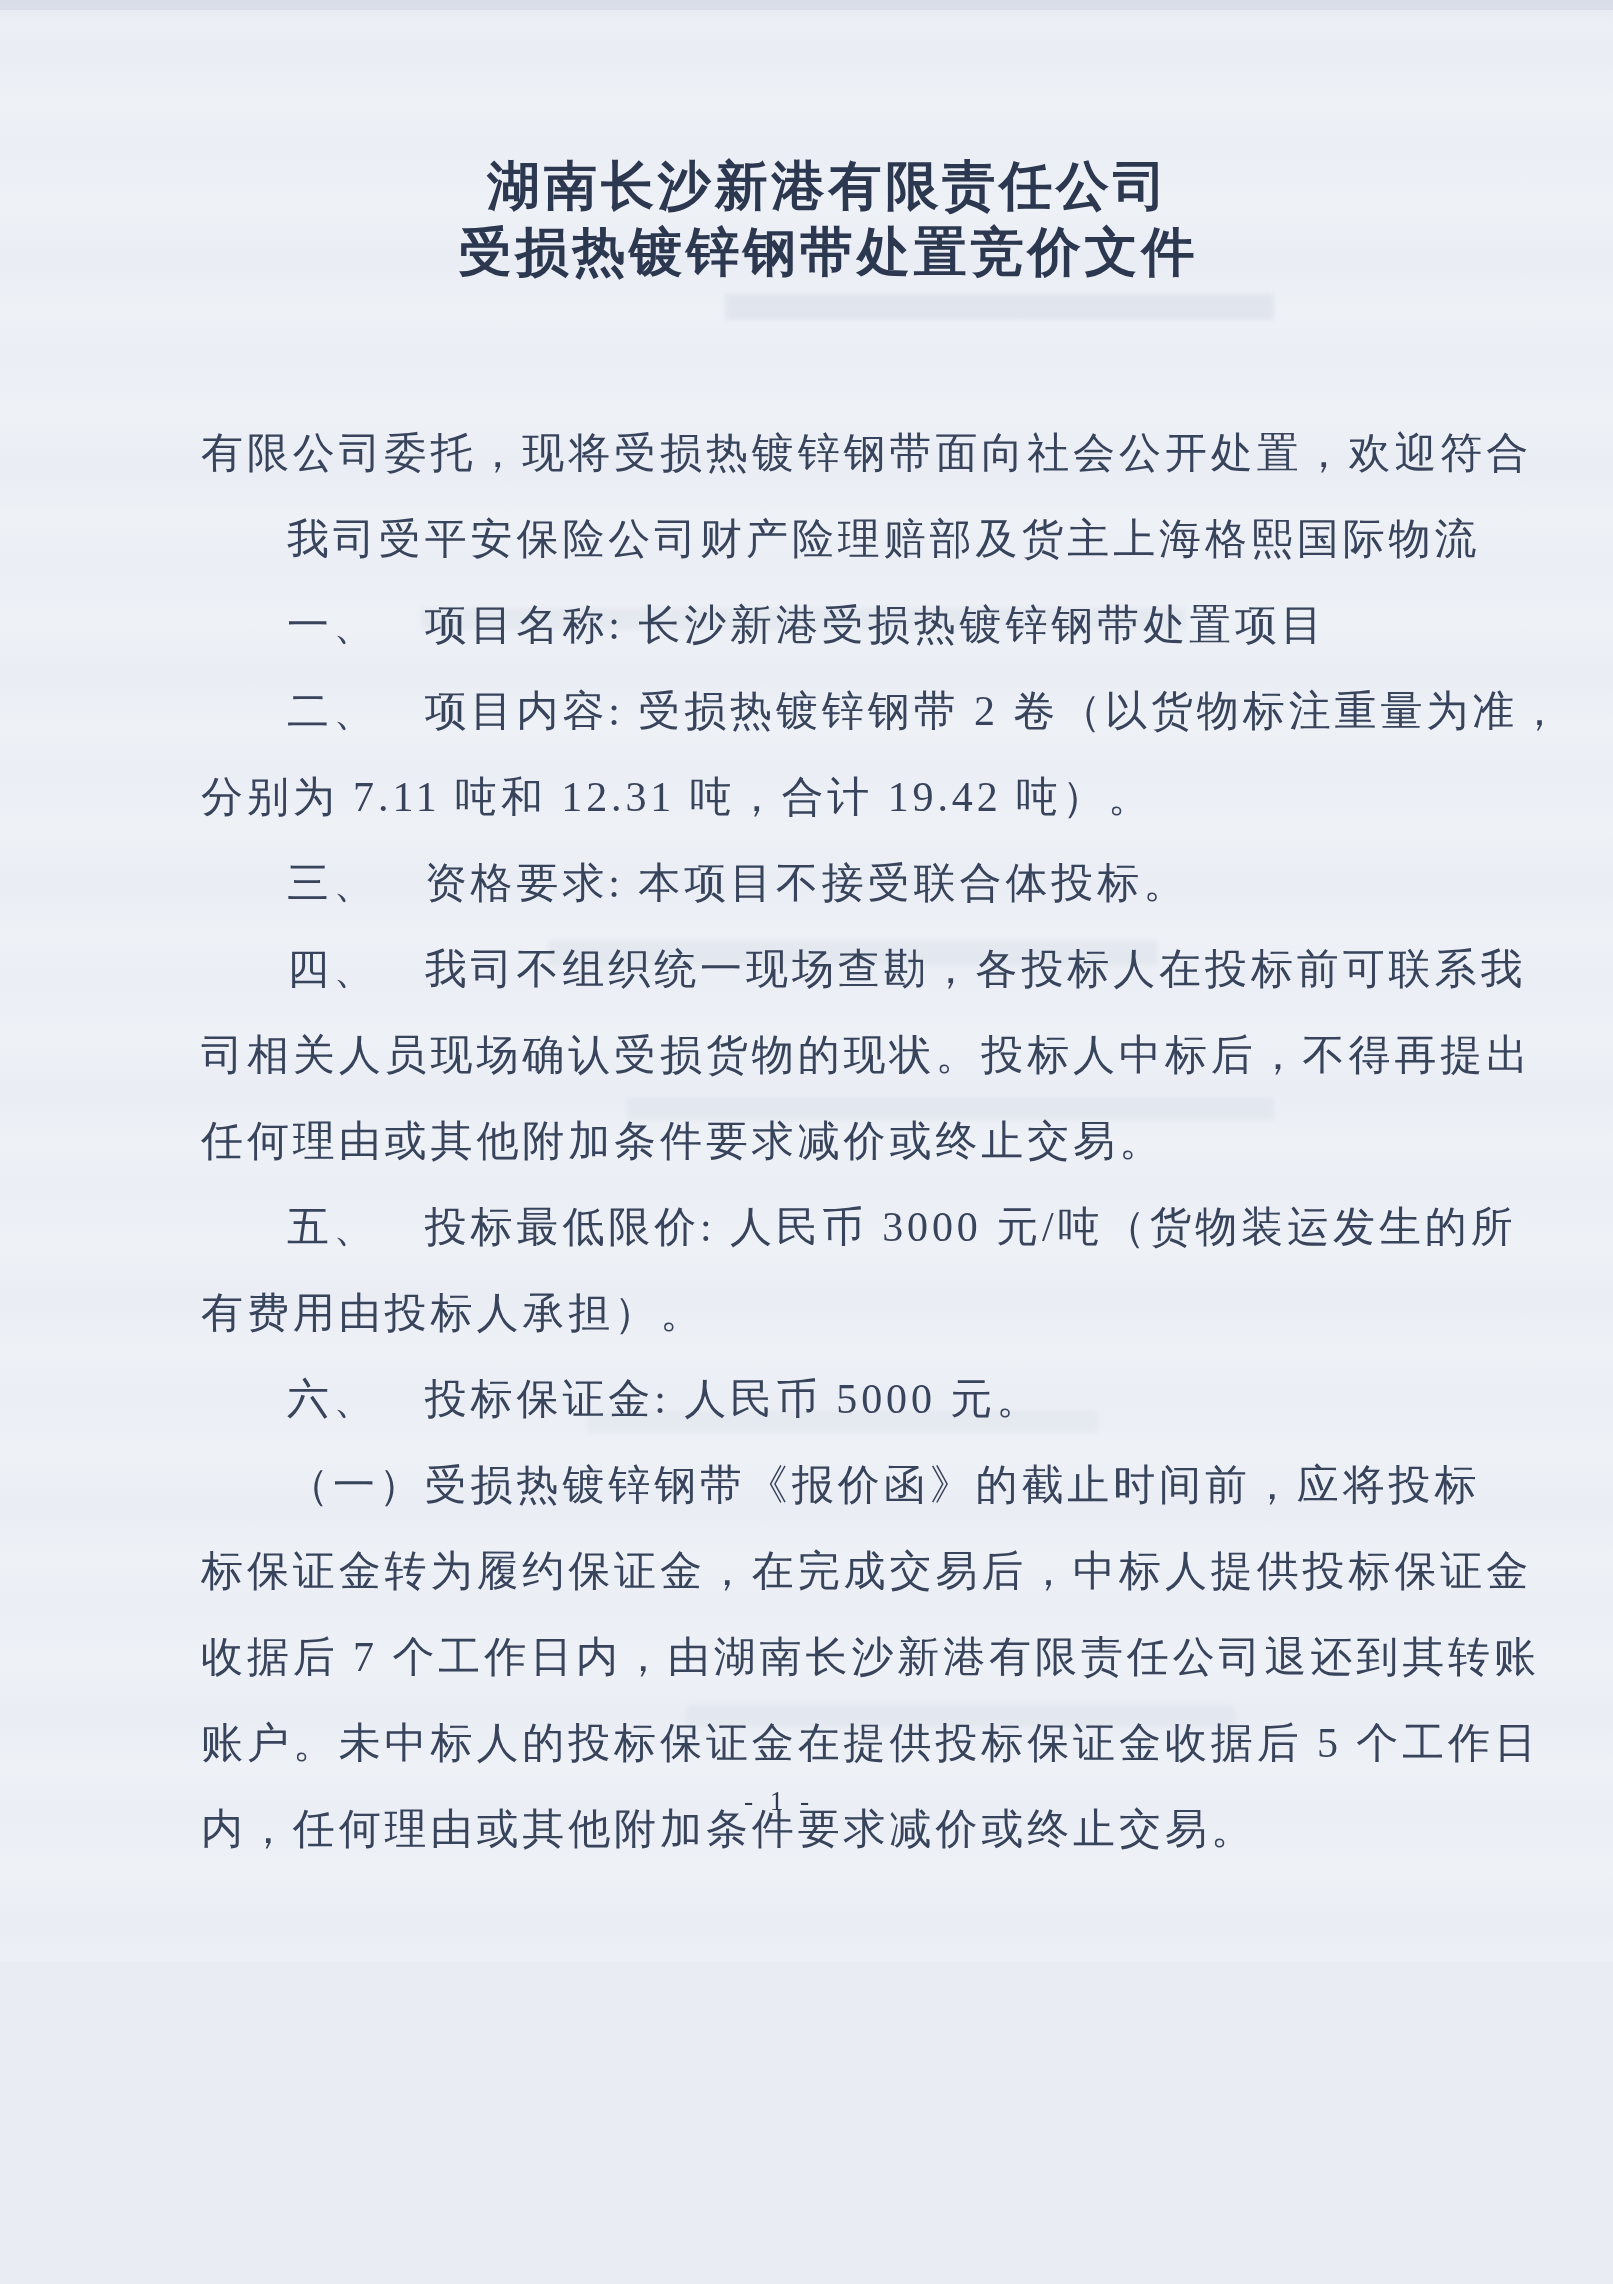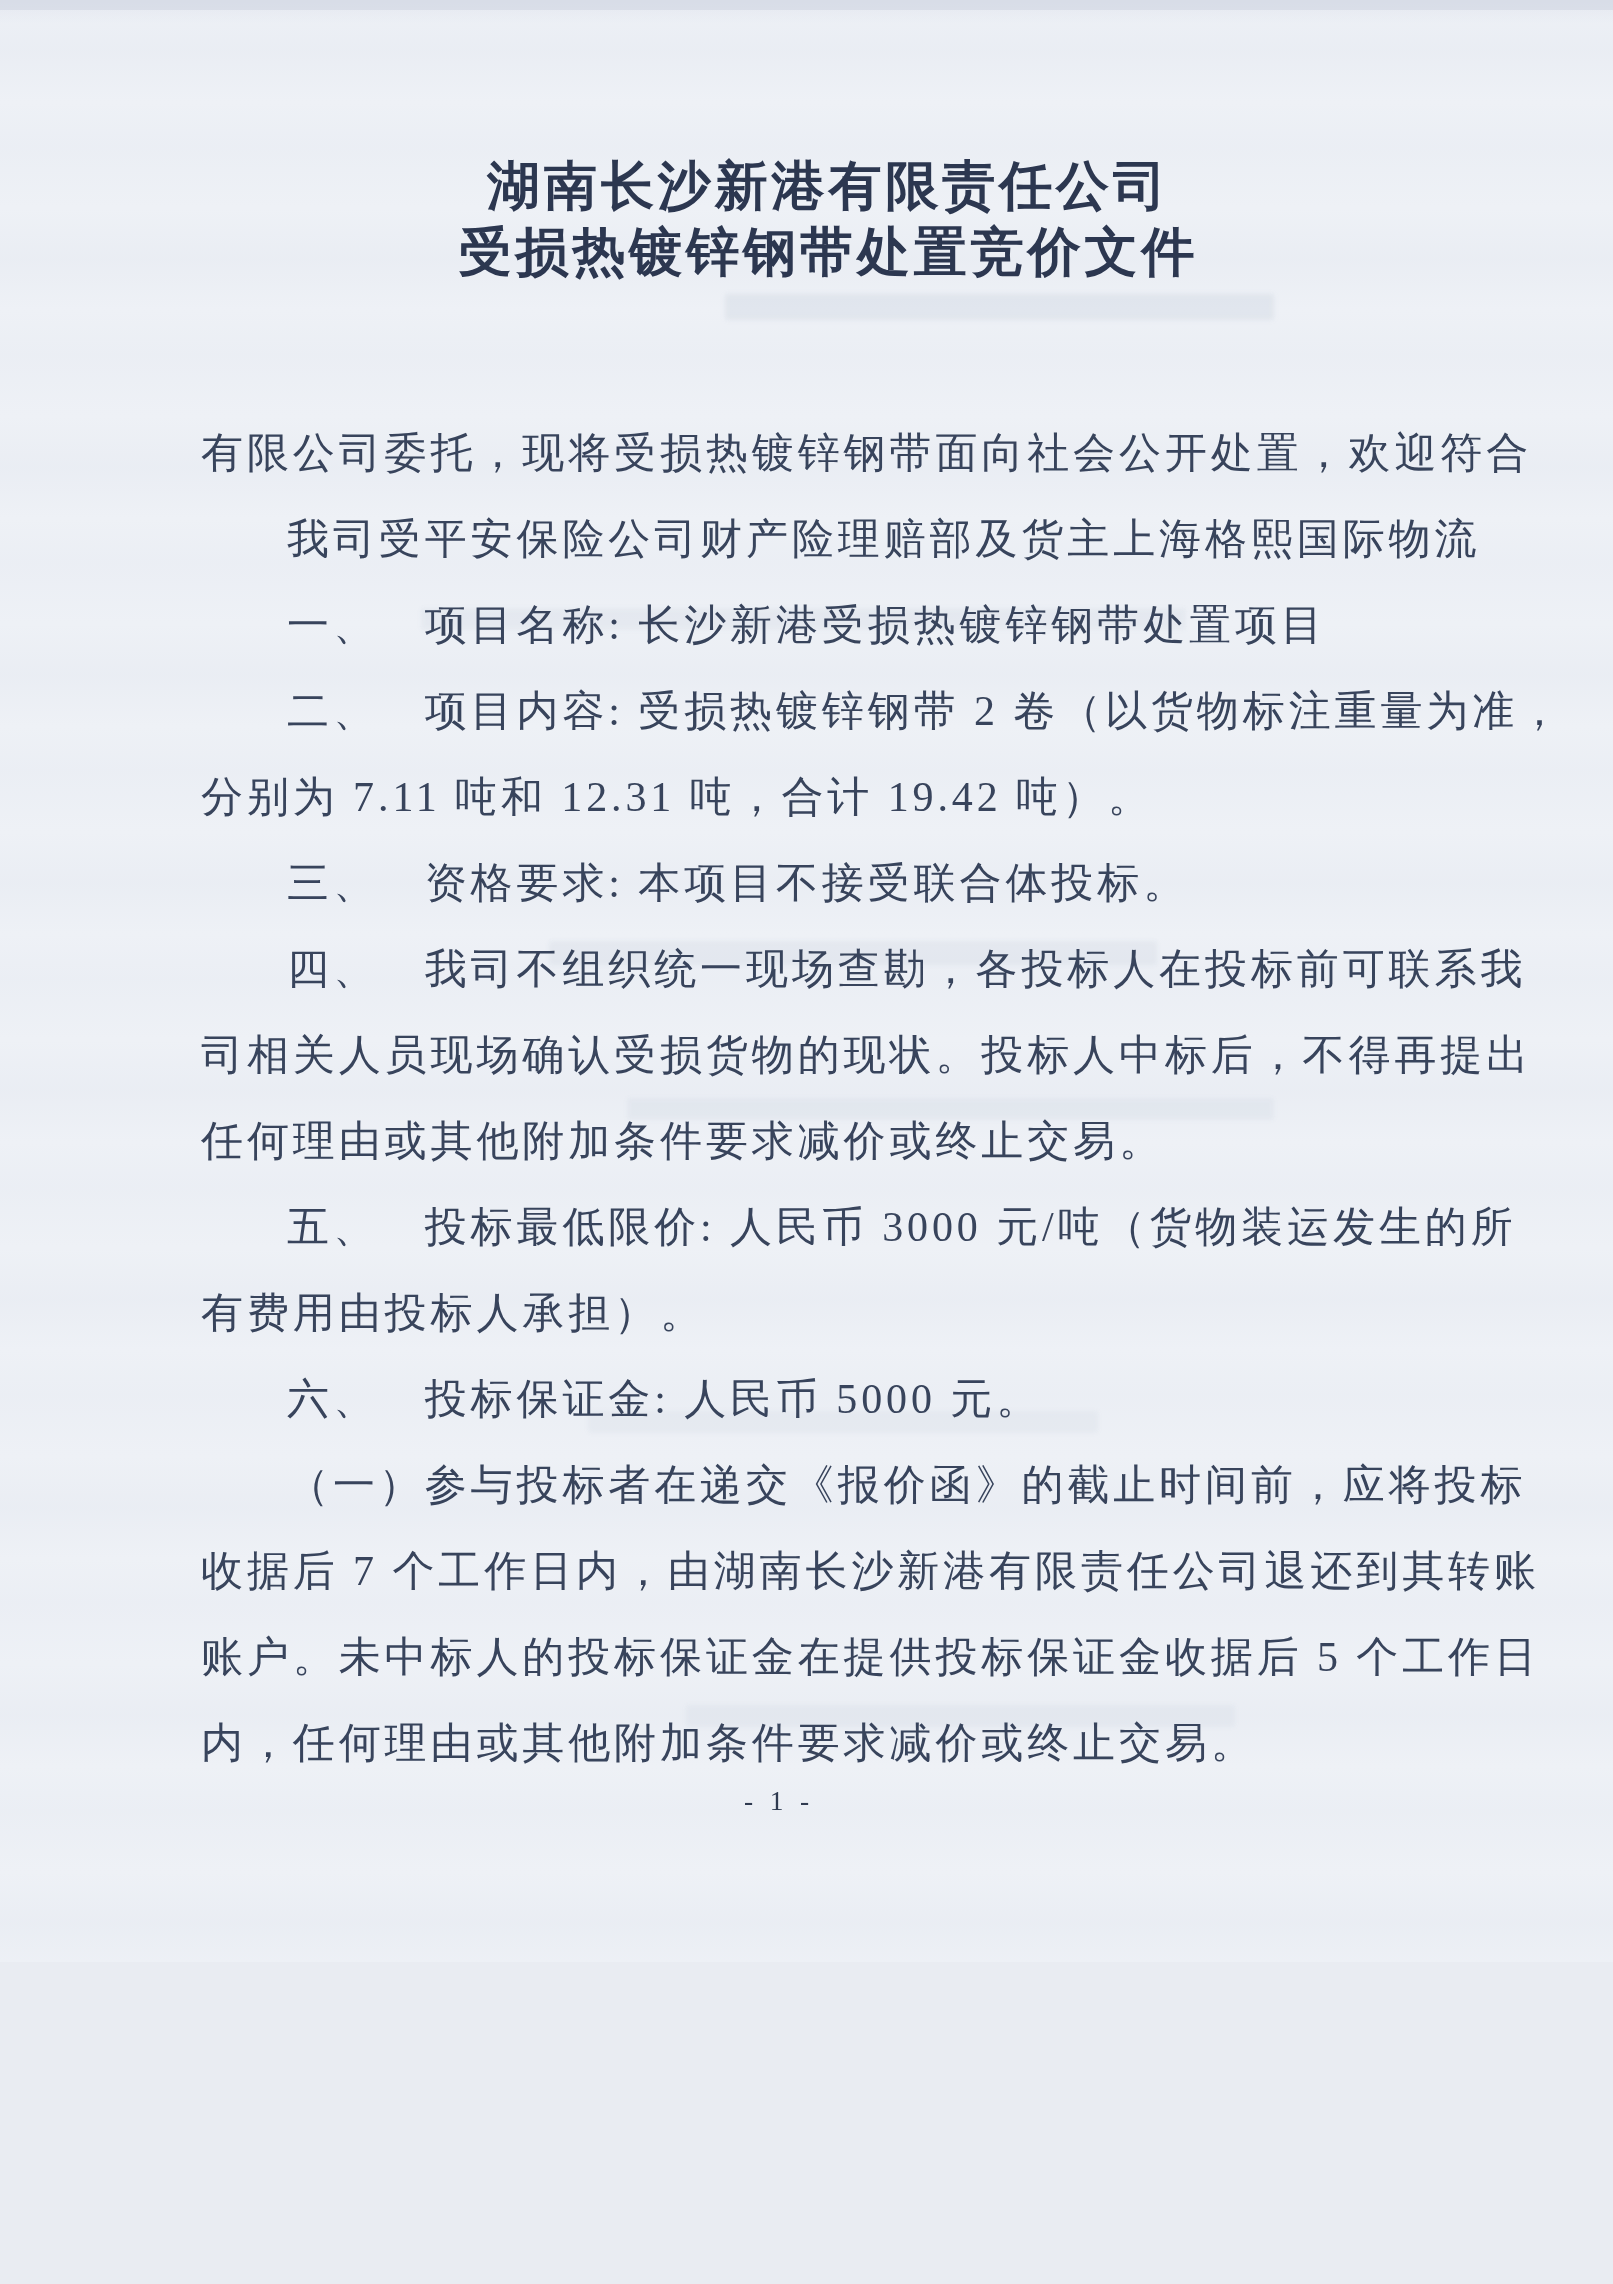--- a/index.html
+++ b/index.html
@@ -107,21 +107,22 @@
         <p class="line indent">一、　项目名称: 长沙新港受损热镀锌钢带处置项目</p>
         <p class="line indent">二、　项目内容: 受损热镀锌钢带 2 卷（以货物标注重量为准，</p>
         <p class="line">分别为 7.11 吨和 12.31 吨，合计 19.42 吨）。</p>
         <p class="line indent">三、　资格要求: 本项目不接受联合体投标。</p>
         <p class="line indent">四、　我司不组织统一现场查勘，各投标人在投标前可联系我</p>
         <p class="line">司相关人员现场确认受损货物的现状。投标人中标后，不得再提出</p>
         <p class="line">任何理由或其他附加条件要求减价或终止交易。</p>
         <p class="line indent">五、　投标最低限价: 人民币 3000 元/吨（货物装运发生的所</p>
         <p class="line">有费用由投标人承担）。</p>
         <p class="line indent">六、　投标保证金: 人民币 5000 元。</p>
-        <p class="line indent">（一）参与投标者在递交《报价函》的截止时间前，应将投标</p>
+        <p class="line indent">（一）受损热镀锌钢带《报价函》的截止时间前，应将投标</p>
+        <p class="line">标保证金转为履约保证金，在完成交易后，中标人提供投标保证金</p>
         <p class="line">收据后 7 个工作日内，由湖南长沙新港有限责任公司退还到其转账</p>
         <p class="line">账户。未中标人的投标保证金在提供投标保证金收据后 5 个工作日</p>
         <p class="line">内，任何理由或其他附加条件要求减价或终止交易。</p>
       </div>
 
   </div>
 
   <div class="page-number">- 1 -</div>
 
 </div>

